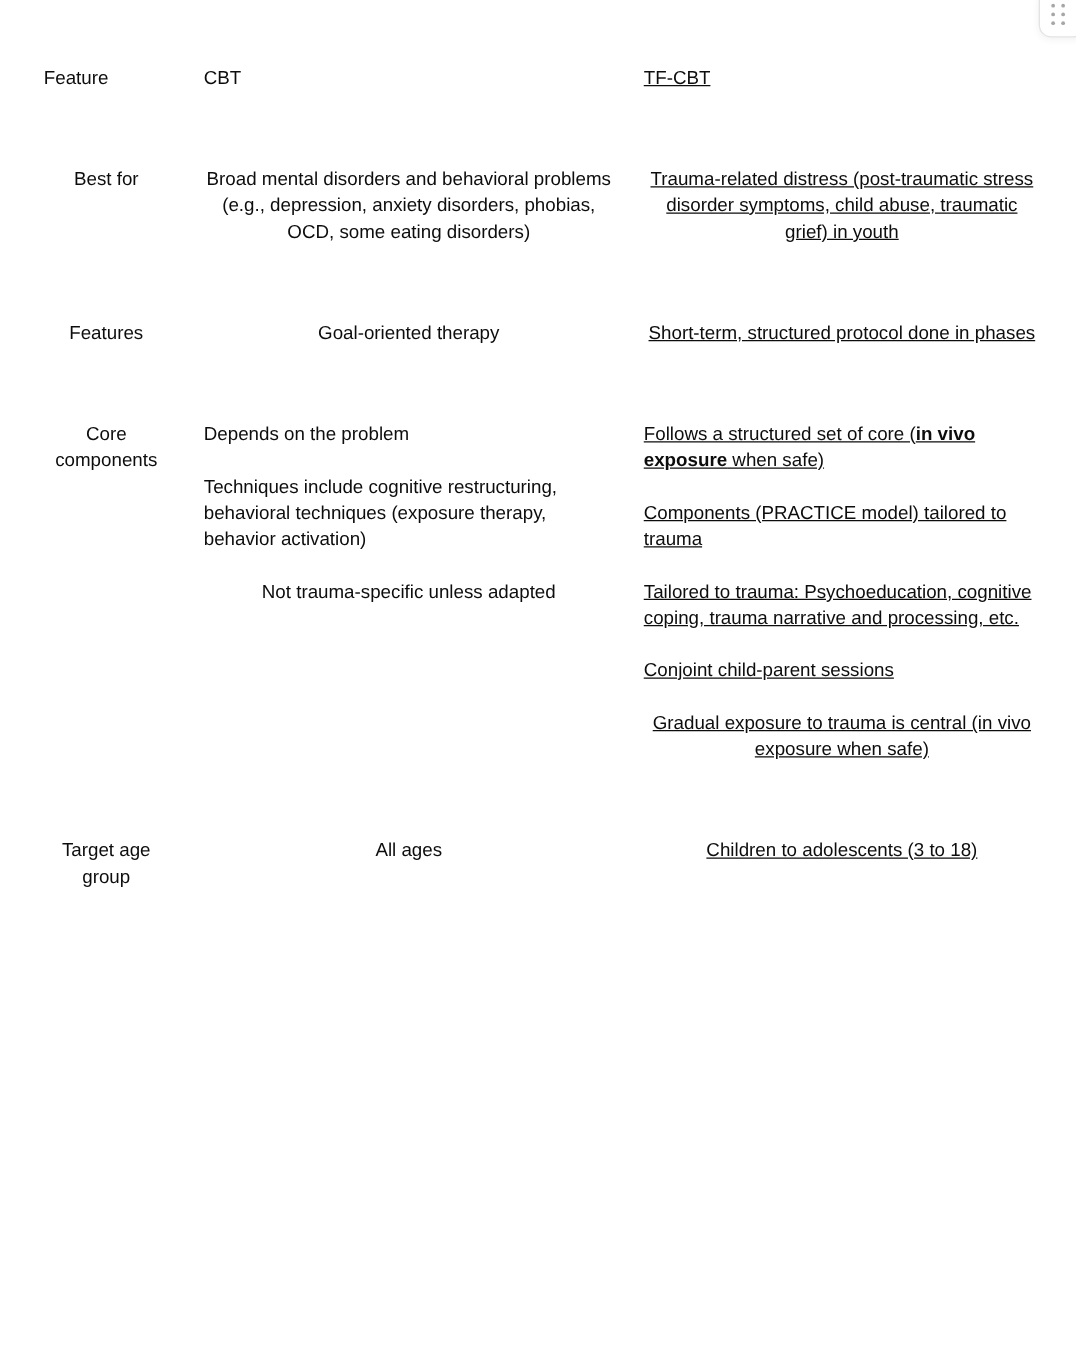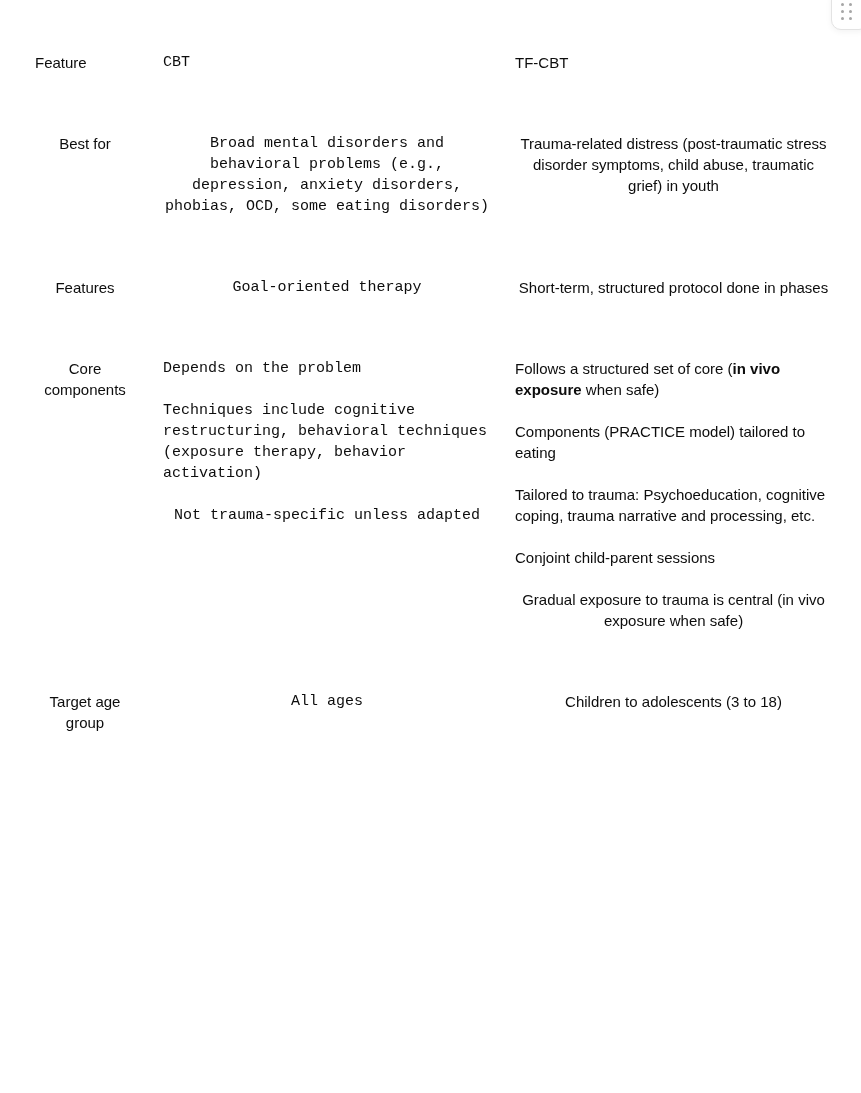--- a/index.html
+++ b/index.html
@@ -16,22 +16,22 @@
   table.cmp { border-collapse: collapse; width: 100%; table-layout: fixed; }
   col.c-feature { width: 128px; }
   col.c-cbt { width: 352px; }
   col.c-tfcbt { width: auto; }
   .cell {
     vertical-align: top; text-align: left;
     font-weight: 400;
     padding: 30px 0;
   }
   .cell.f { padding-right: 28px; margin-left: 48px; }
-  .cell.b { padding-right: 24px; font-family: Liberation Mono, monospace; }
-  .cell.t { padding-right: 3px; }
+  .cell.b { padding-right: 24px; }
+  .cell.t { padding-right: 3px; text-decoration: underline; }
   .cell p { margin: 0 0 21px 0; }
   .cell p:last-child { margin-bottom: 0; text-align: center; }
   strong { font-weight: 700; }
   
   .drag-handle {
     position: absolute; top: -10px; right: -8px;
     width: 36px; height: 38px;
     background: #ffffff;
     border: 1px solid #e3e3e3;
     border-radius: 10px;
@@ -91,21 +91,21 @@
           <th class="cell f">
             <p>Core components</p>
           </th>
           <td class="cell b">
             <p>Depends on the problem</p>
             <p>Techniques include cognitive restructuring, behavioral techniques (exposure therapy, behavior activation)</p>
             <p>Not trauma-specific unless adapted</p>
           </td>
           <td class="cell t">
             <p>Follows a structured set of core (<strong>in vivo exposure</strong> when safe)</p>
-            <p>Components (PRACTICE model) tailored to eating</p>
+            <p>Components (PRACTICE model) tailored to trauma</p>
             <p>Tailored to trauma: Psychoeducation, cognitive coping, trauma narrative and processing, etc.</p>
             <p>Conjoint child-parent sessions</p>
             <p>Gradual exposure to trauma is central (in vivo exposure when safe)</p>
           </td>
         </tr>
         <tr>
           <th class="cell f">
             <p>Target age group</p>
           </th>
           <td class="cell b">

